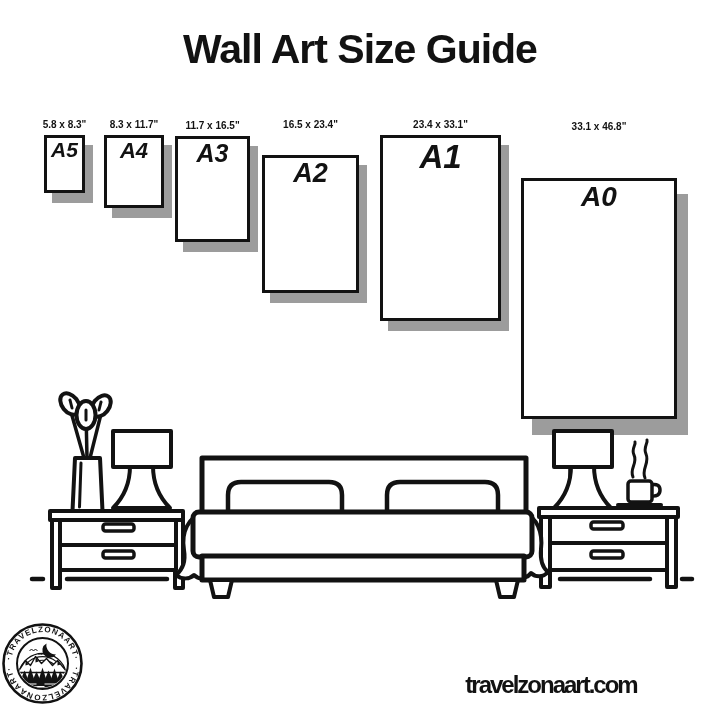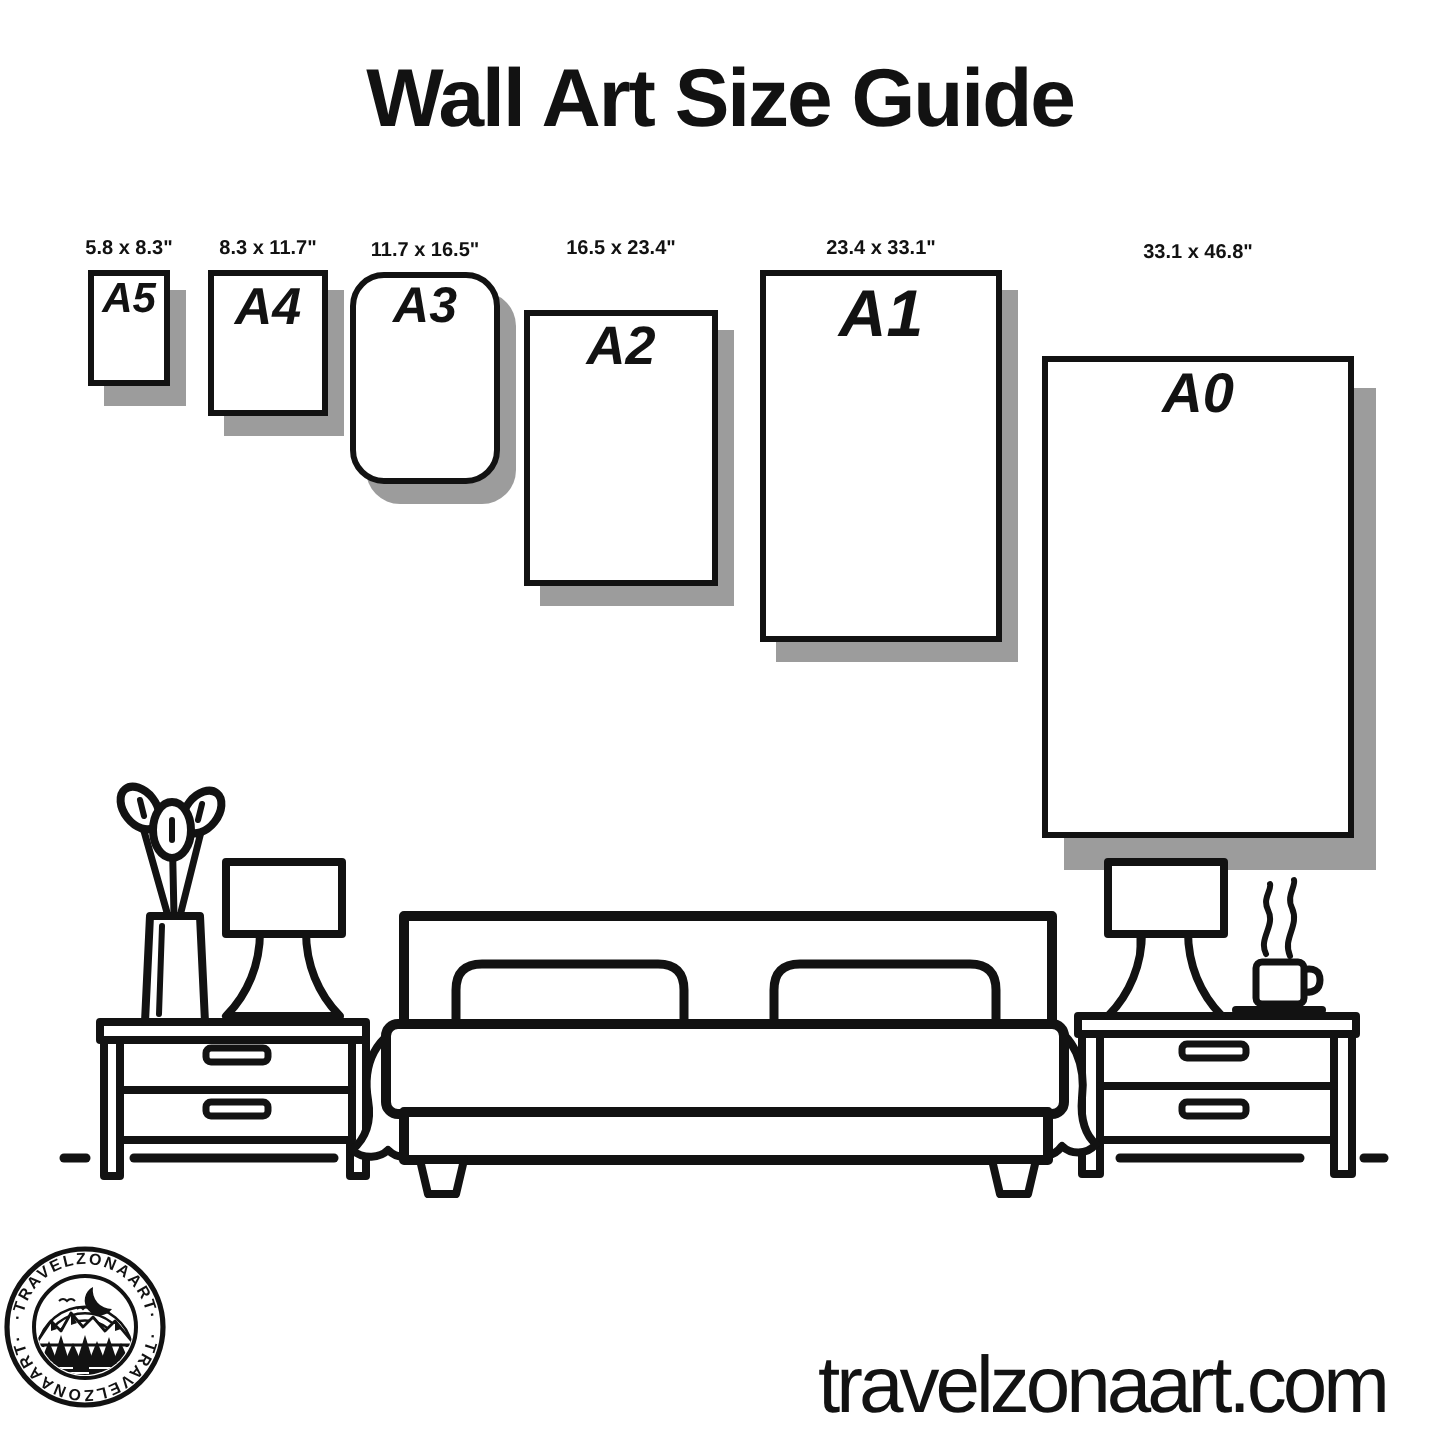--- a/index.html
+++ b/index.html
@@ -27,30 +27,30 @@
     display:flex;align-items:flex-start;justify-content:center;
     font-weight:bold;color:var(--ink);font-style:italic;
   }
   .fw-a5{left:44px;top:135px;width:41px;height:58px;}
   .fw-a4{left:104px;top:135px;width:60px;height:73px;}
   .fw-a3{left:175px;top:136px;width:75px;height:106px;}
   .fw-a2{left:262px;top:135px;width:97px;height:138px;}
   .fw-a1{left:380px;top:135px;width:121px;height:186px;}
   .fw-a0{left:521px;top:137px;width:156px;height:241px;}
   .fw-a5 .frame{font-size:21px;}
-  .fw-a4 .frame{font-size:26px;}
-  .fw-a3 .frame{font-size:25px;border-radius:17px;}
+  .fw-a4 .frame{font-size:22px;}
+  .fw-a3 .frame{font-size:25px;}
   .fw-a2 .frame{font-size:27px;margin-top:20px;}
   .fw-a1 .frame{font-size:33px;}
   .fw-a0 .frame{font-size:28px; box-shadow:11px 16px 0 var(--shadow);margin-top:41px;}
   .scene{position:absolute;left:0;top:380px;width:720px;height:225px;}
   .logo{position:absolute;left:2px;top:623px;width:81px;height:81px;}
   .website{
     position:absolute;left:551px;top:671px;transform:translateX(-50%);
-    font-size:40px;font-weight:normal;letter-spacing:-2px;white-space:nowrap;
+    font-size:24px;font-weight:bold;letter-spacing:-2px;white-space:nowrap;
     color:var(--ink);
   }
 </style>
 </head>
 <body>
 
 <div class="title">Wall Art Size Guide</div>
 
 <div class="frame-wrap fw-a5">
   <div class="size-label">5.8 x 8.3"</div>

